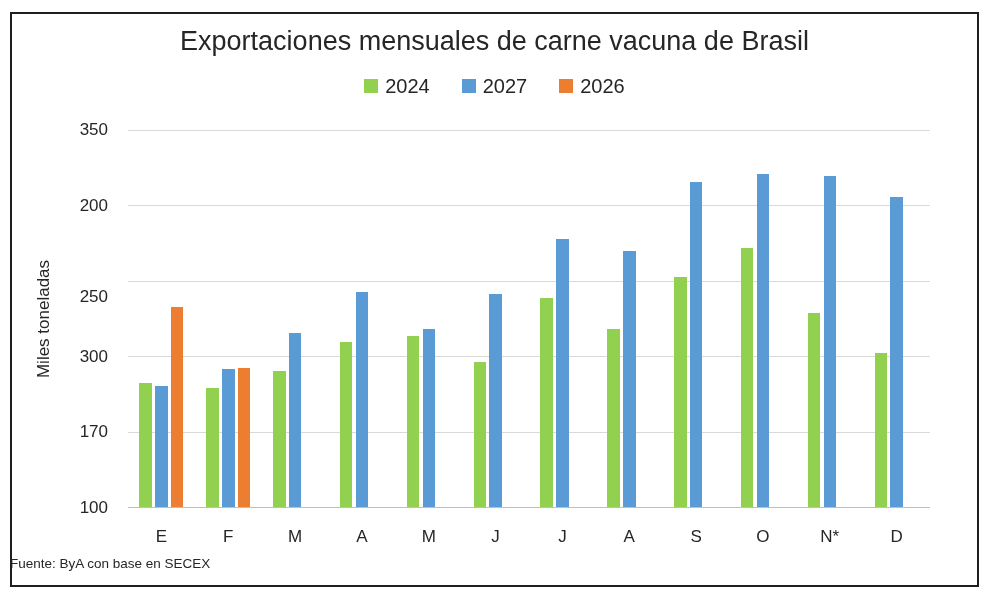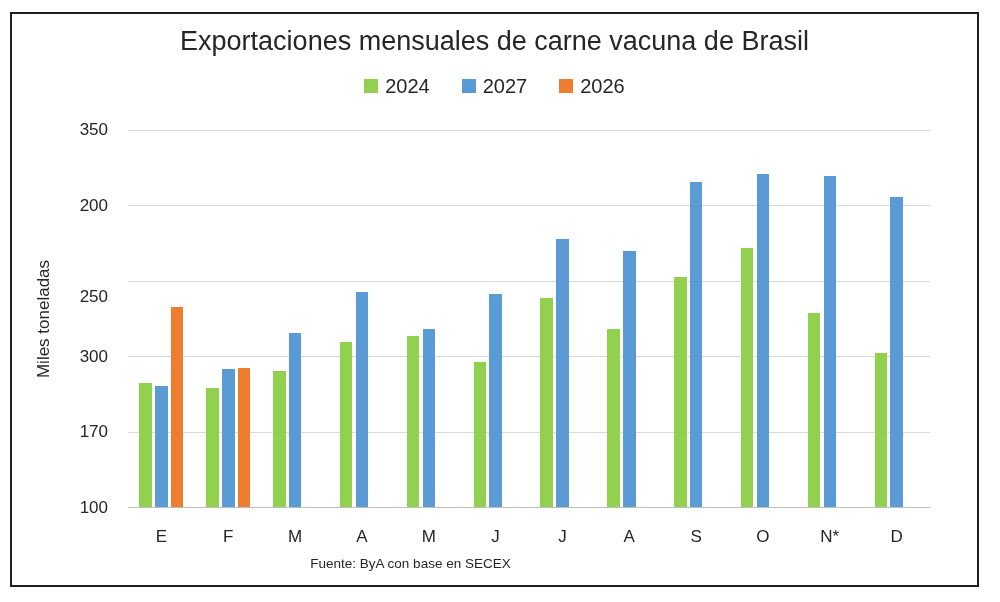--- a/index.html
+++ b/index.html
@@ -24,21 +24,21 @@
   .y-title{position:absolute;left:-144px;top:308px;width:378px;height:22px;
     text-align:center;font-size:17px;transform:rotate(-90deg);transform-origin:center;}
   .yticks{position:absolute;left:56px;top:130px;width:52px;height:378px;}
   .ytick{position:absolute;right:0;width:52px;text-align:right;font-size:17px;line-height:18px;}
   .plot{position:absolute;left:128px;top:130px;width:802px;height:378px;}
   .gridline{position:absolute;left:0;width:100%;height:1px;background:var(--gridline);}
   .axis-line{position:absolute;left:0;bottom:0;width:100%;height:1px;background:var(--axis-line);}
   .bar{position:absolute;bottom:1px;}
   .xticks{position:absolute;left:128px;top:527px;width:802px;height:22px;}
   .xtick{position:absolute;top:0;text-align:center;font-size:17px;}
-  .source{position:absolute;left:10px;top:556px;width:801px;text-align:center;
+  .source{position:absolute;left:10px;top:556px;width:801px;text-align:left;
     font-size:13.5px;color:var(--text);}
 </style>
 </head>
 <body>
 
 <div class="frame"></div>
 
 <div class="title">Exportaciones mensuales de carne vacuna de Brasil</div>
 
 <div class="legend" id="legend">

